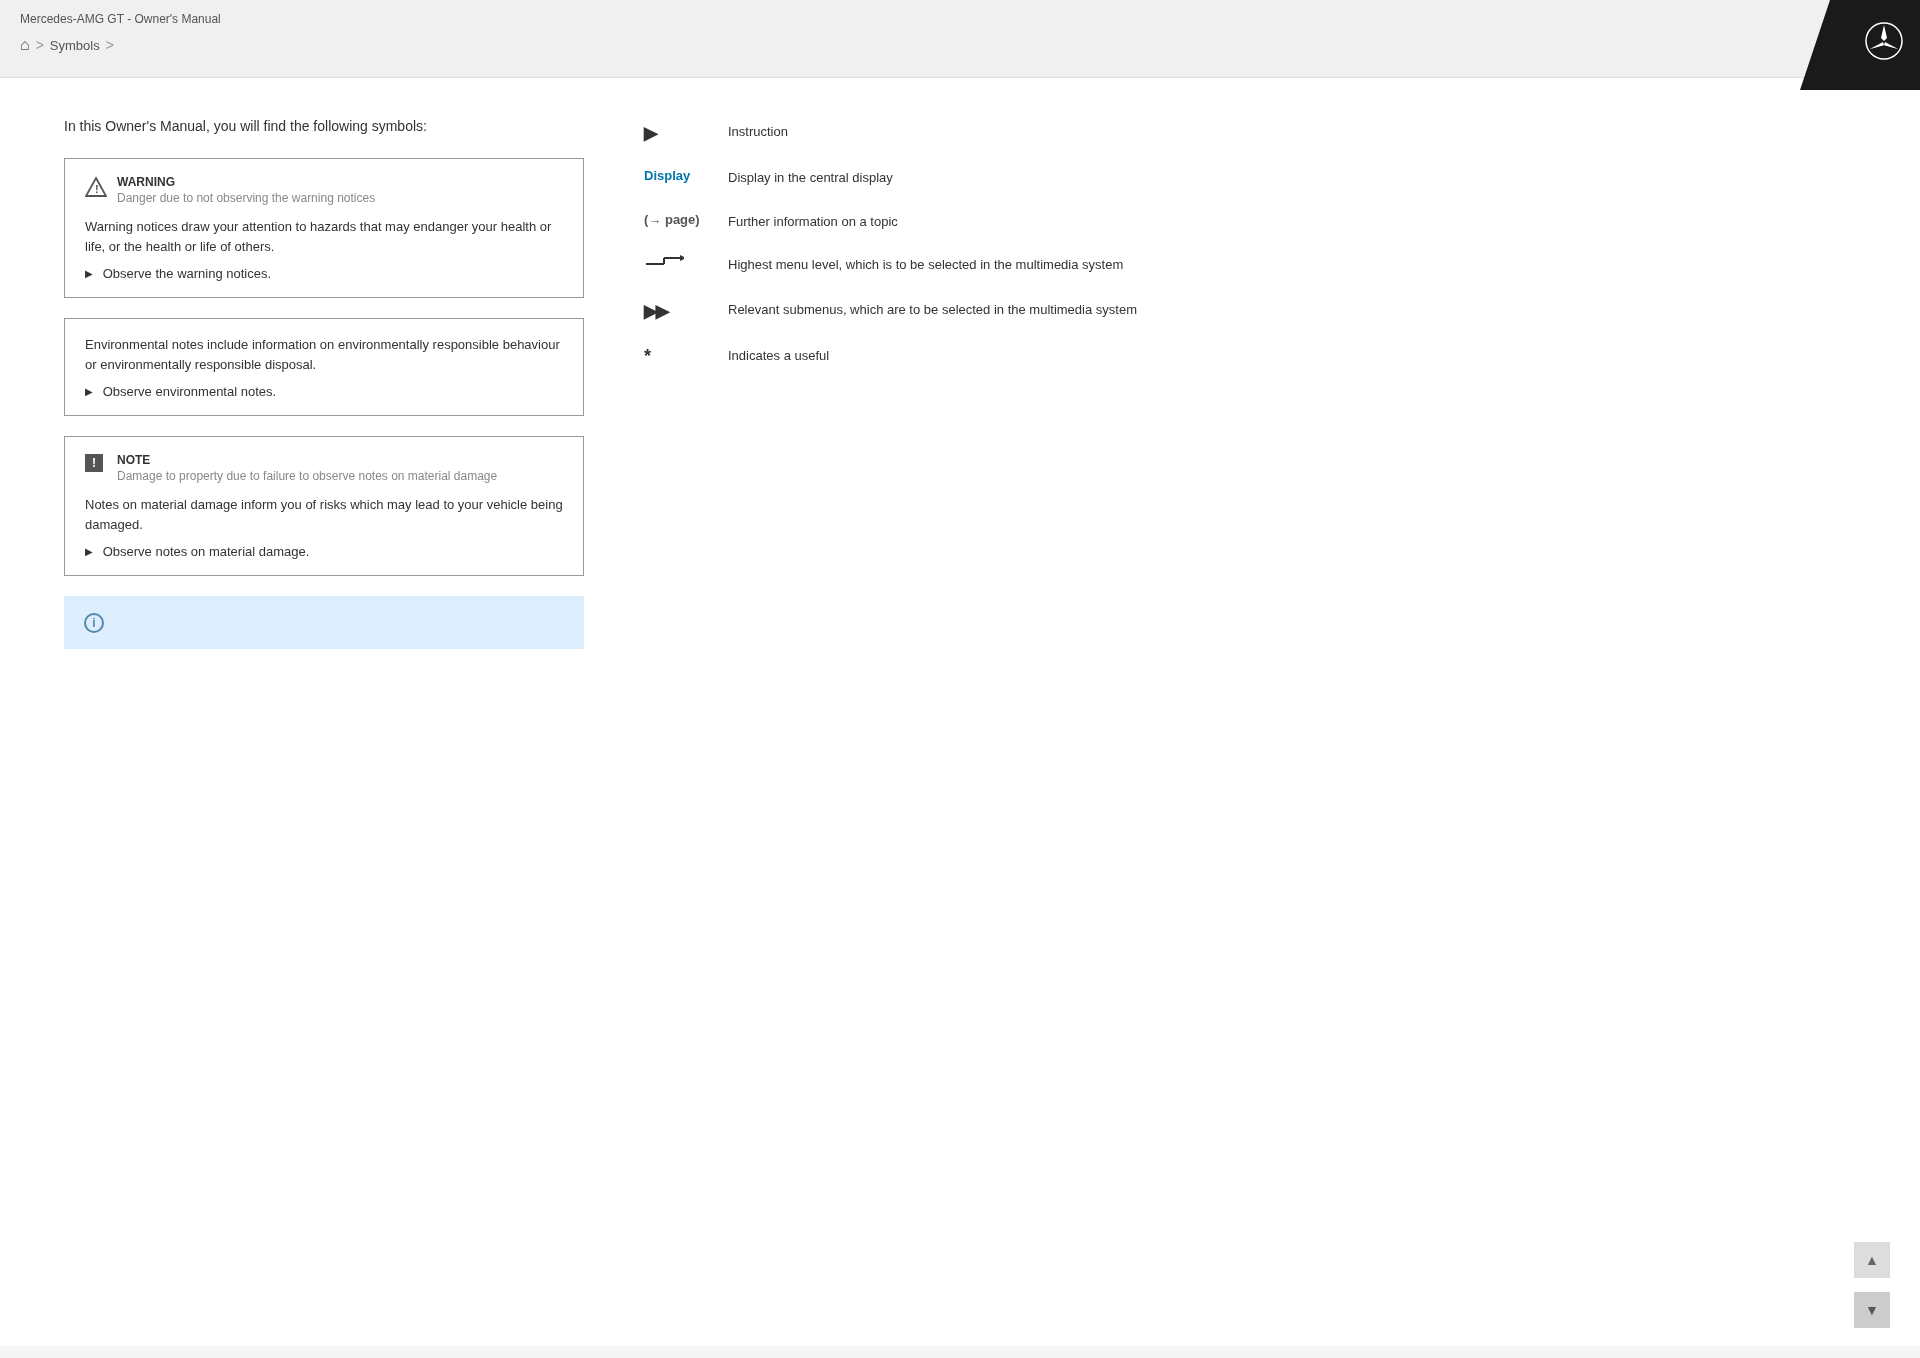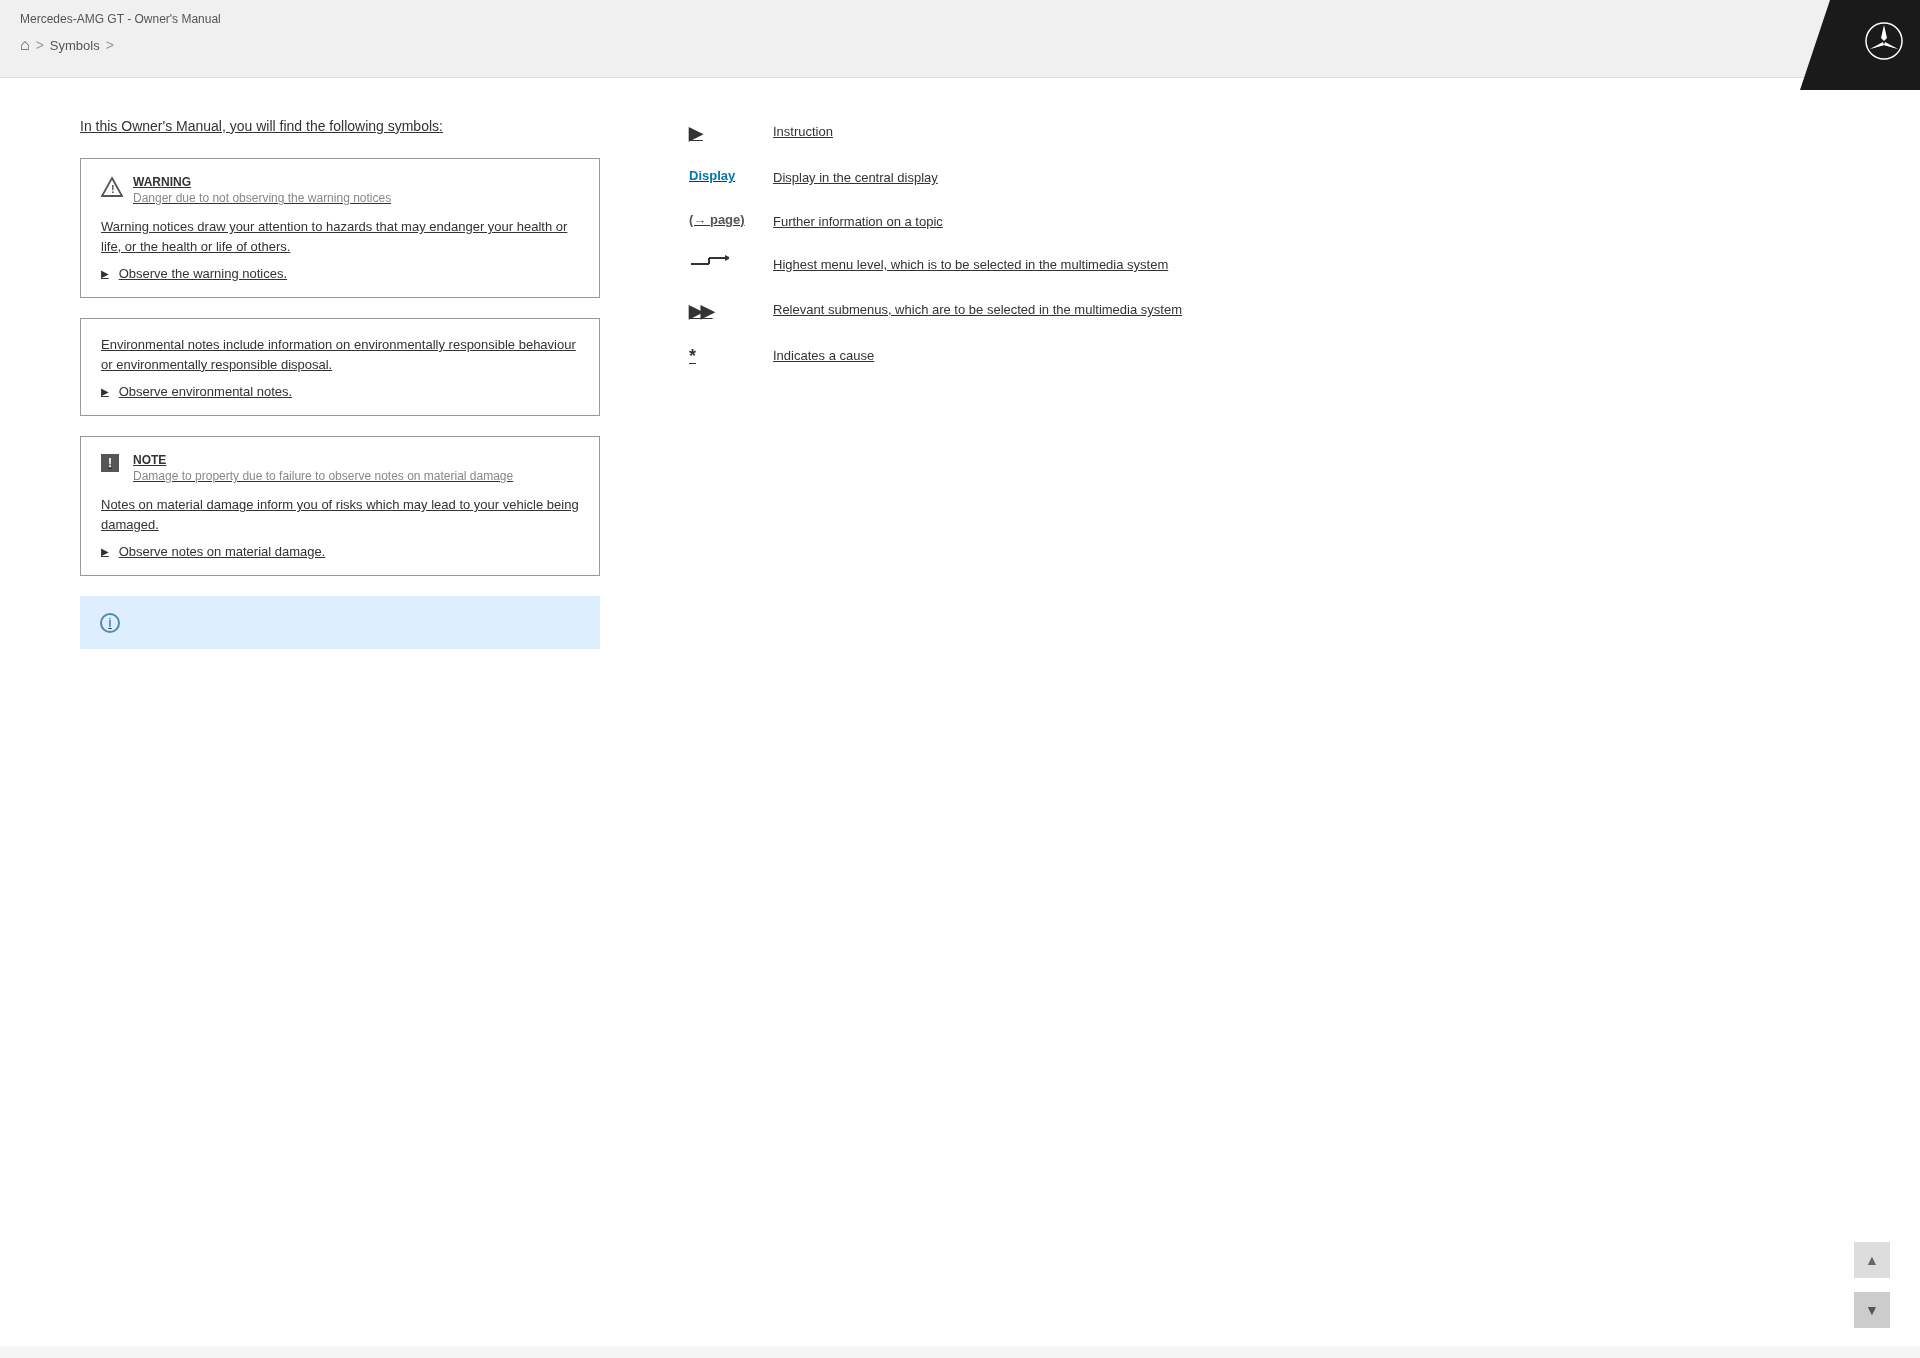--- a/index.html
+++ b/index.html
@@ -56,24 +56,23 @@
     }
     .mercedes-star {
       color: white;
       font-size: 36px;
     }
 
     
     .main {
       background: white;
       min-height: calc(100vh - 90px);
-      padding: 40px 80px;
-      display: flex;
-      gap: 89px;
-      text-decoration: underline;
+      padding: 40px 64px;
+      display: flex;
+      gap: 60px;
     }
 
     .left-column {
       flex: 0 0 520px;
       max-width: 520px;
     }
 
     .intro-text {
       font-size: 14px;
       color: #333;
@@ -377,21 +376,21 @@
       <div class="symbol-icon">
         <span style="font-size:18px; font-weight:bold; letter-spacing:-2px;">▶▶</span>
       </div>
       <div class="symbol-desc">Relevant submenus, which are to be selected in the multimedia system</div>
     </div>
 
     <div class="symbol-row">
       <div class="symbol-icon">
         <span style="font-size:18px;">*</span>
       </div>
-      <div class="symbol-desc">Indicates a cause</div>
+      <div class="symbol-desc">Indicates a useful</div>
     </div>
 
   </div>
 </div>
 
 <div class="scroll-btn-up">
   <span>▲</span>
 </div>
 <div class="scroll-btn-down">
   <span>▼</span>

